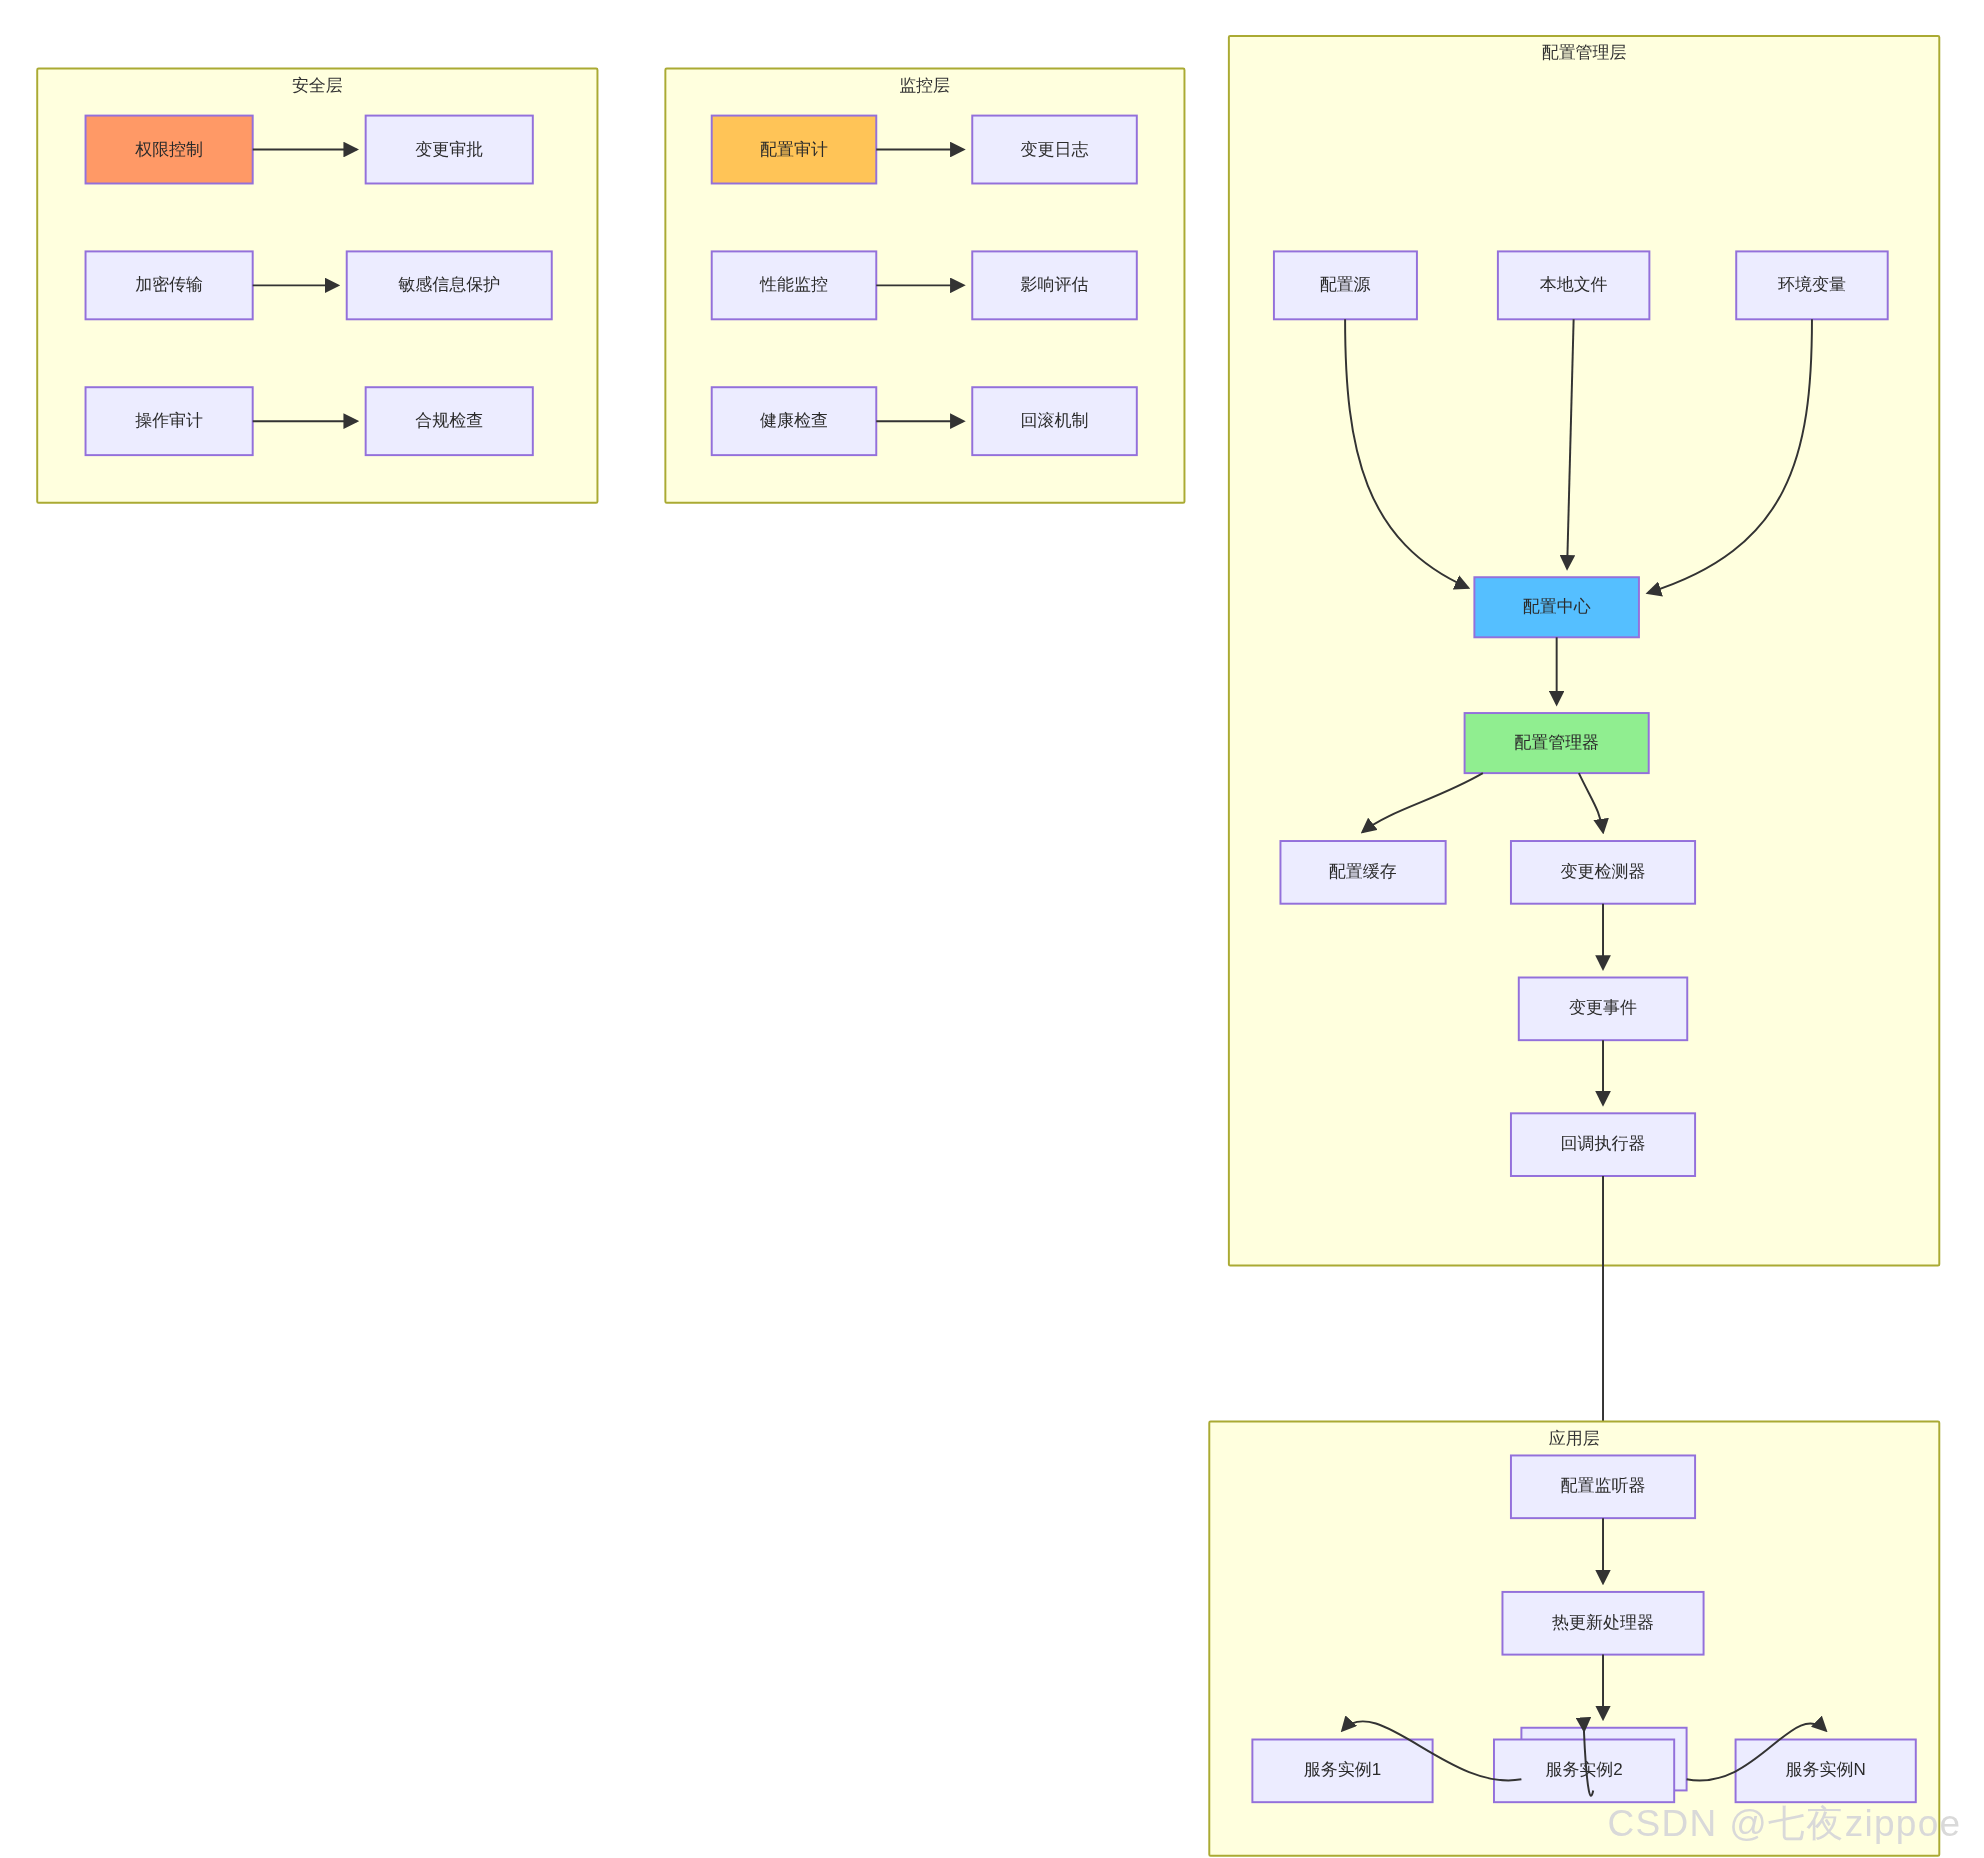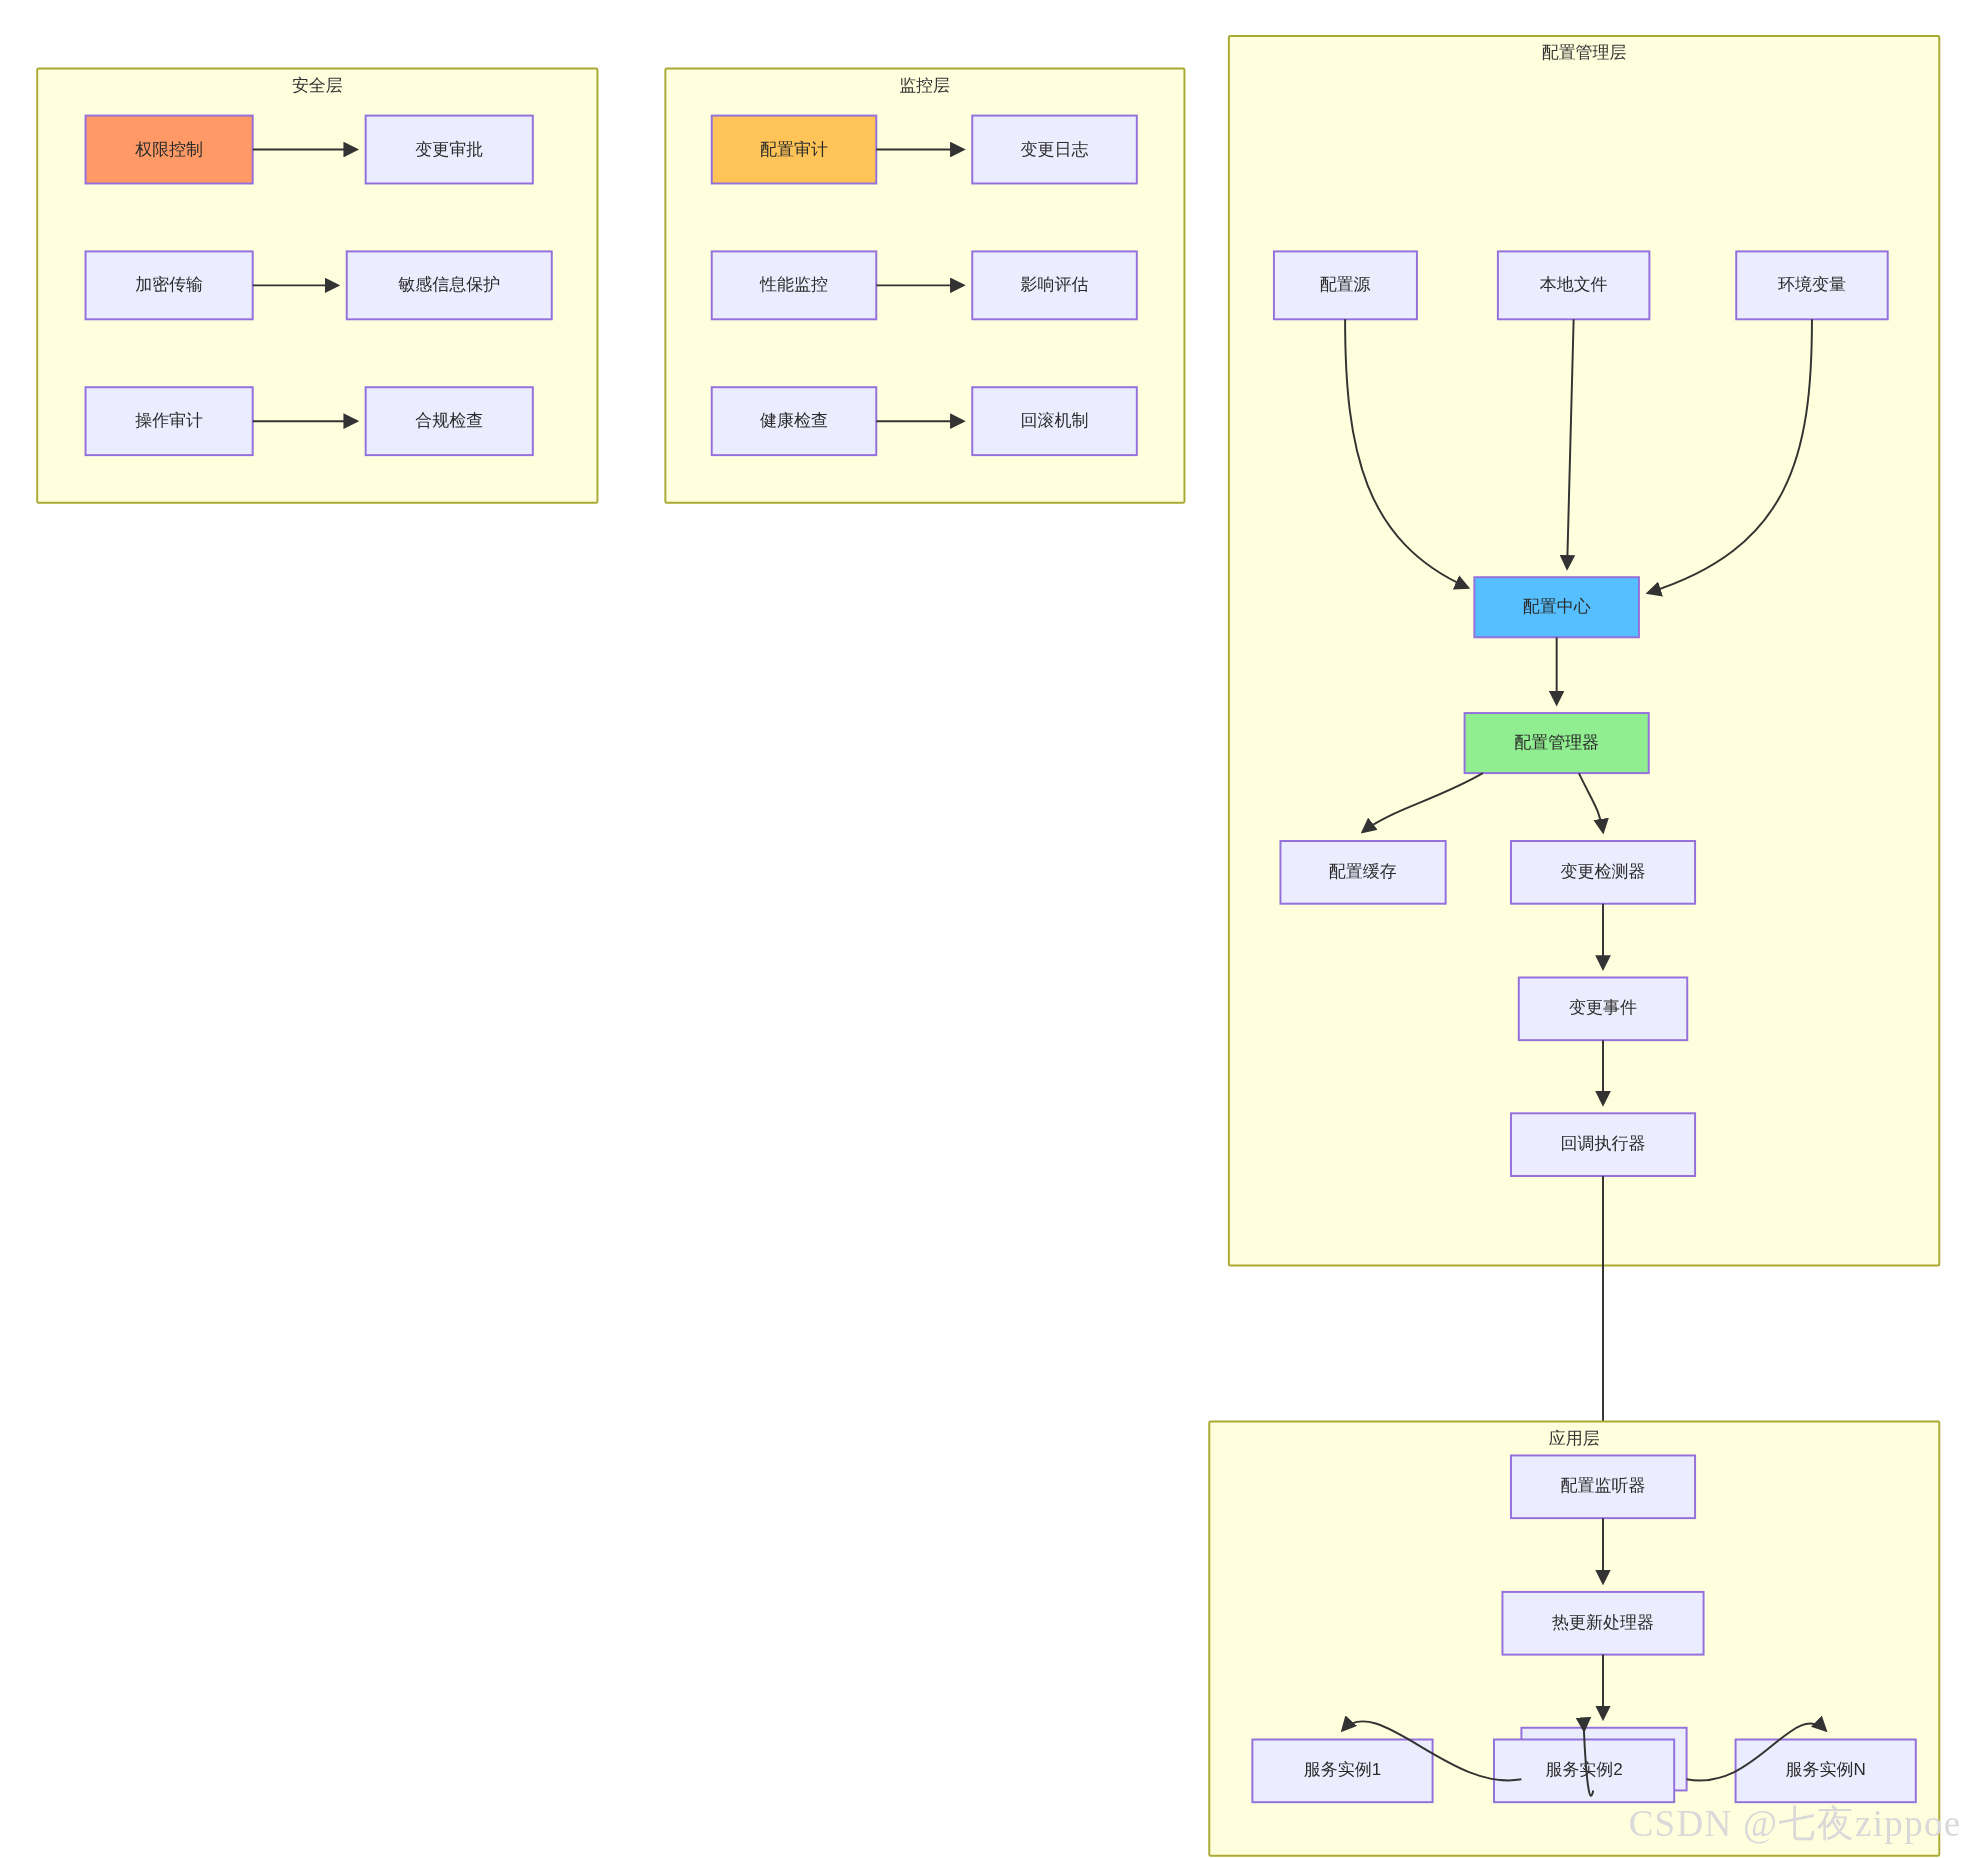--- a/index.html
+++ b/index.html
@@ -55,21 +55,21 @@
   }
   .edge-path {
     fill: none;
     stroke: #333333;
     stroke-width: 3px;
   }
   .watermark {
     position: absolute;
     right: 23.5px;
     bottom: 10.4px;
-    font-family: Liberation Serif, serif;
+    font-family: Liberation Sans, sans-serif;
     font-size: 37px;
     color: #d9d9d9;
     letter-spacing: 1.3px;
     white-space: nowrap;
     user-select: none;
     pointer-events: none;
   }
 </style>
 </head>
 <body>

